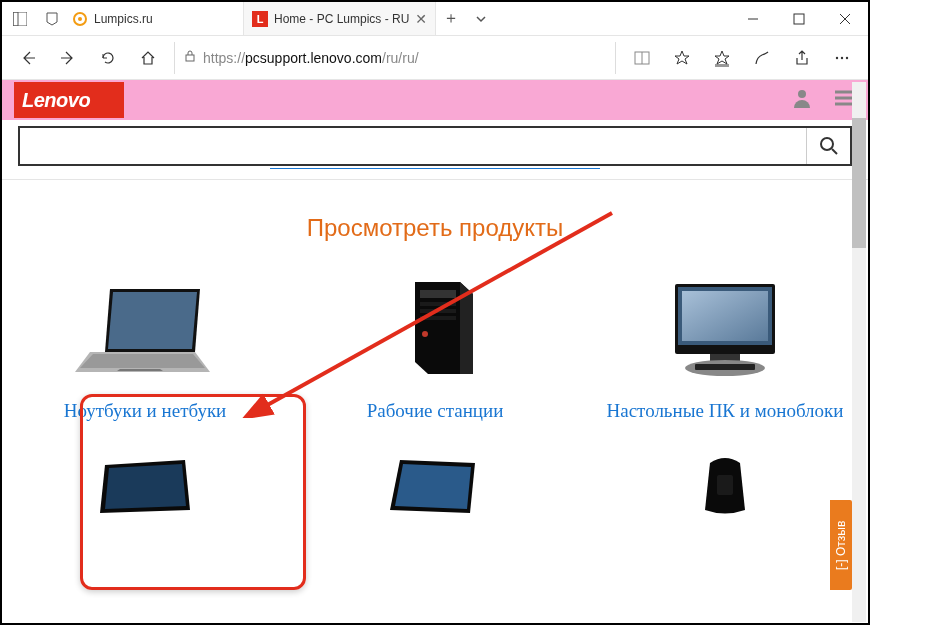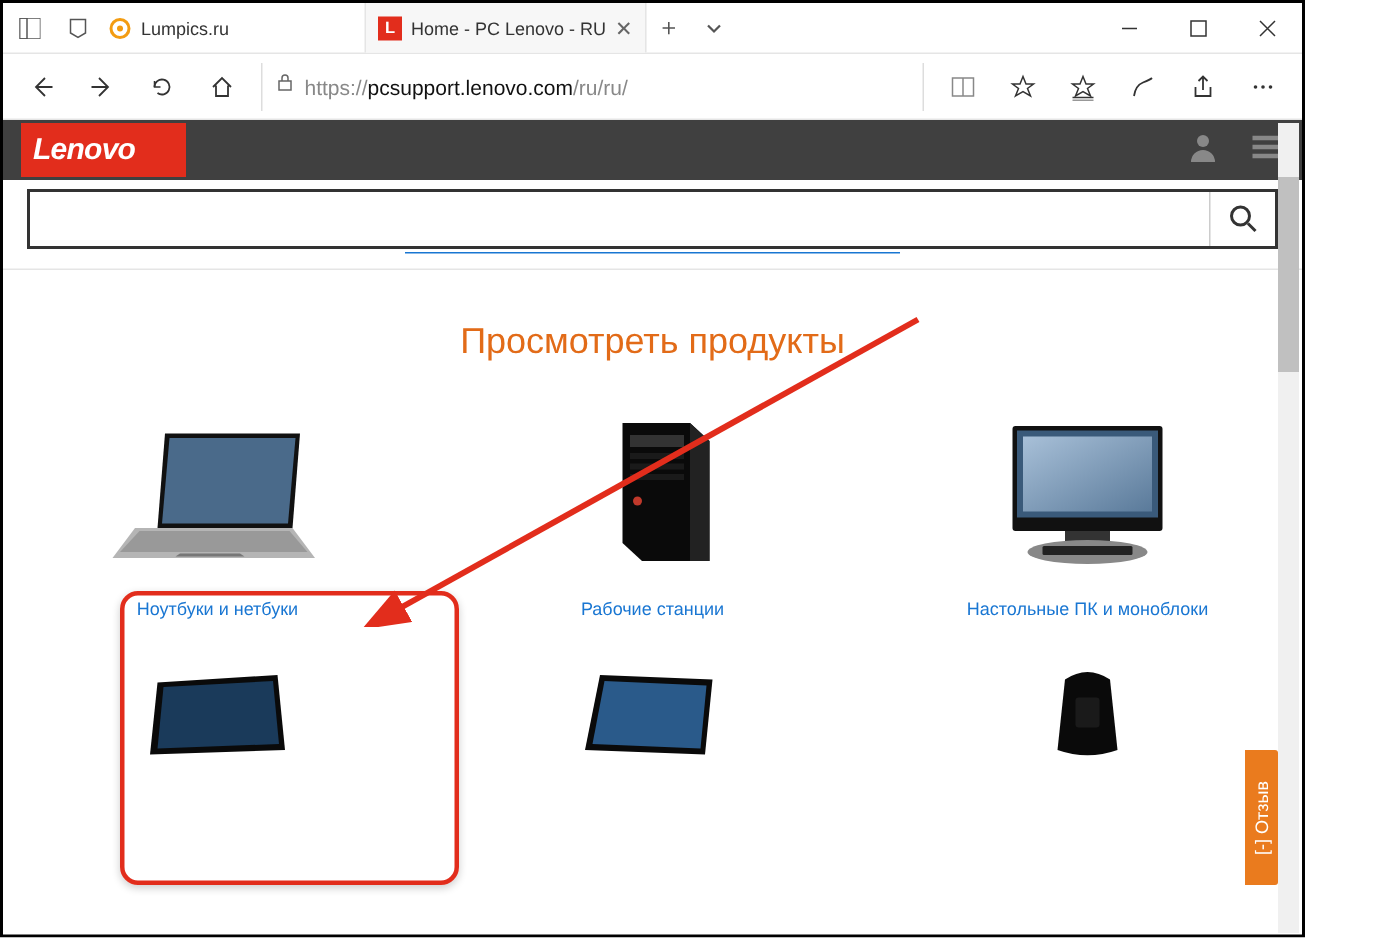--- a/index.html
+++ b/index.html
@@ -22,37 +22,37 @@
 
 .addressbar { height: 44px; display: flex; align-items: center; padding: 0 8px; gap: 4px; border-bottom: 1px solid #e5e5e5; }
 .nav-btn { width: 36px; height: 36px; display: flex; align-items: center; justify-content: center; color: #333; }
 .url-box { flex: 1; display: flex; align-items: center; border-left: 1px solid #ddd; border-right: 1px solid #ddd; height: 32px; padding: 0 8px; margin: 0 4px; }
 .url-lock { color: #666; margin-right: 6px; }
 .url-text { font-size: 14px; color: #111; }
 .url-text .proto { color: #888; }
 
 
 .page { position: relative; height: 545px; overflow: hidden; }
-.header { height: 40px; background: #404040; display: flex; align-items: center; padding: 0 12px; }
+.header { height: 40px; background: #f9a8d4; display: flex; align-items: center; padding: 0 12px; }
 .logo { width: 110px; height: 36px; background: #e22d1c; color: #fff; display: flex; align-items: center; padding-left: 8px; font-weight: bold; font-style: italic; font-size: 20px; letter-spacing: -0.5px; }
 .header-right { margin-left: auto; display: flex; align-items: center; gap: 18px; color: #6b6b6b; }
 
 .searchbar { margin: 6px 16px 6px 16px; height: 40px; border: 2px solid #333; display: flex; align-items: center; }
 .searchbar input { flex: 1; border: none; outline: none; padding: 0 10px; font-size: 16px; }
 .search-btn { width: 44px; height: 100%; display: flex; align-items: center; justify-content: center; color: #333; border-left: 1px solid #ccc; }
 
 .blue-box { width: 330px; height: 0px; border-bottom: 1px solid #1976d2; margin: -4px auto 0; }
 .divider { border-top: 1px solid #e5e5e5; margin-top: 10px; }
 
 .section-title { text-align: center; margin-top: 34px; font-size: 24px; color: #e26b18; font-weight: 400; }
 
 .products { display: grid; grid-template-columns: repeat(3, 260px); justify-content: center; gap: 30px; margin-top: 32px; padding: 0 40px; }
 .product { text-align: center; }
 .product-img { width: 160px; height: 110px; margin: 0 auto; }
-.product-label { color: #1976d2; font-size: 12px; margin-top: 14px; line-height: 1.4; }
+.product-label { color: #1976d2; font-size: 19px; margin-top: 14px; line-height: 1.4; font-family: Liberation Serif, serif; }
 
 .products2 { display: grid; grid-template-columns: repeat(3, 260px); justify-content: center; gap: 30px; margin-top: 30px; padding: 0 40px; }
 .product2-img { width: 120px; height: 60px; margin: 0 auto; }
 
 
 .highlight { position: absolute; left: 78px; top: 314px; width: 226px; height: 196px; border: 3px solid #e22d1c; border-radius: 12px; box-shadow: 0 2px 6px rgba(0,0,0,0.2); pointer-events: none; }
 
 
 .arrow-svg { position: absolute; left: 240px; top: 128px; pointer-events: none; }
 
@@ -88,21 +88,21 @@
             <circle cx="8" cy="8" r="6" fill="none" stroke="#f39c12" stroke-width="2"></circle>
             <circle cx="8" cy="8" r="2" fill="#f39c12"></circle>
           </svg>
       </div>
       <span class="tab-title">Lumpics.ru</span>
     </div>
     <div class="tab active">
       <div class="tab-favicon">
         <div style="width:16px;height:16px;background:#e22d1c;color:#fff;font-size:11px;font-weight:bold;display:flex;align-items:center;justify-content:center;">L</div>
       </div>
-      <span class="tab-title">Home - PC Lenovo - RU</span>
+      <span class="tab-title">Home - PC Lumpics - RU</span>
       <span class="tab-close">✕</span>
     </div>
     <div class="tab-plus">＋</div>
     <div class="tab-plus">
       <svg width="12" height="12" viewBox="0 0 12 12">
           <path d="M2 4 L6 8 L10 4" fill="none" stroke="#555" stroke-width="1.5"></path>
         </svg>
     </div>
     <div class="titlebar-right">
       <div class="win-btn">

